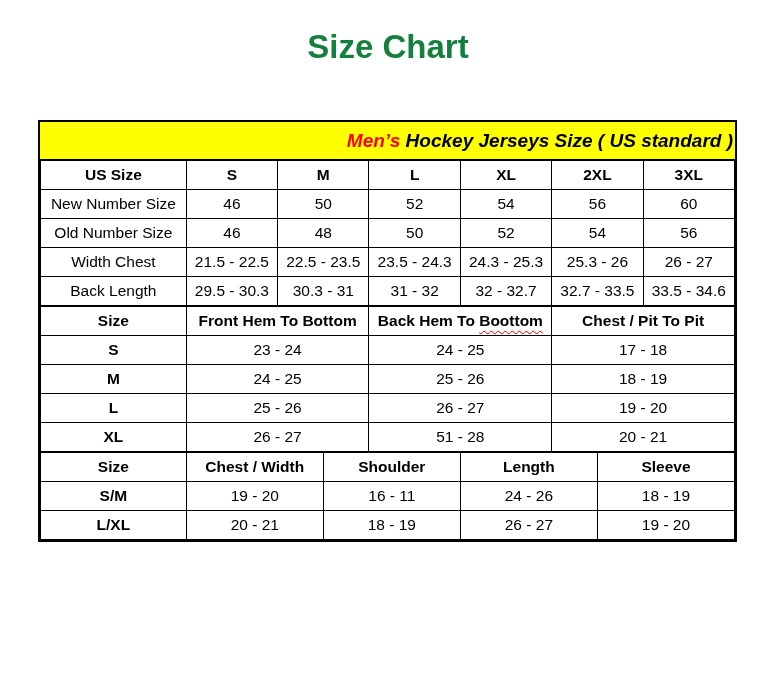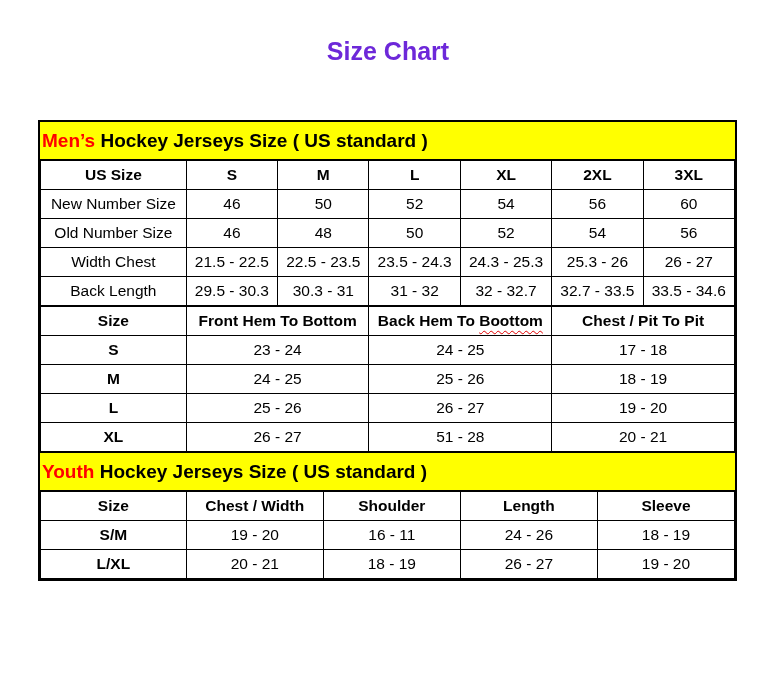--- a/index.html
+++ b/index.html
@@ -5,43 +5,44 @@
   * { box-sizing: border-box; }
   html, body { margin: 0; padding: 0; background: #ffffff; }
   body {
     width: 776px; height: 692px;
     font-family: "Liberation Sans", sans-serif;
     color: #000;
   }
   .page { position: relative; width: 776px; height: 692px; overflow: hidden; background: #fff; }
 
   .title {
-    padding-top: 37px;
+    padding-top: 28px;
     text-align: center;
-    font-size: 25px;
+    font-size: 33px;
     font-weight: bold;
-    color: #6d28d9;
+    color: #15803d;
   }
 
   .chart {
     position: absolute;
     left: 38px; top: 120px;
     width: 699px;
     border: 2px solid #000;
     background: #fff;
   }
 
   .band {
     background: #ffff00;
-    text-align: left;
+    text-align: right;
     font-weight: bold;
     font-size: 19px;
     line-height: 23px;
     padding: 7px 2px;
     border-bottom: 1px solid #000;
+    font-style: italic;
   }
   .band.mid { border-top: 1px solid #000; }
   .hl { color: #ff0000; }
 
   table.grid { width: 100%; border-collapse: collapse; table-layout: fixed; }
   .grid th, .grid td {
     border: 1px solid #000;
     text-align: center;
     vertical-align: middle;
     padding: 4px 2px;
@@ -174,21 +175,20 @@
         </tr>
         <tr>
           <td class="lab-cell">XL</td>
           <td>26 - 27</td>
           <td>51 - 28</td>
           <td>20 - 21</td>
         </tr>
       </tbody>
     </table>
 
-    <div class="band mid"><span class="hl">Youth</span><span> Hockey Jerseys Size ( US standard )</span></div>
 
     <table class="grid youth">
       <colgroup>
           <col class="lab">
           <col class="dat">
           <col class="dat">
           <col class="dat">
           <col class="dat">
         </colgroup>
       <tbody>

